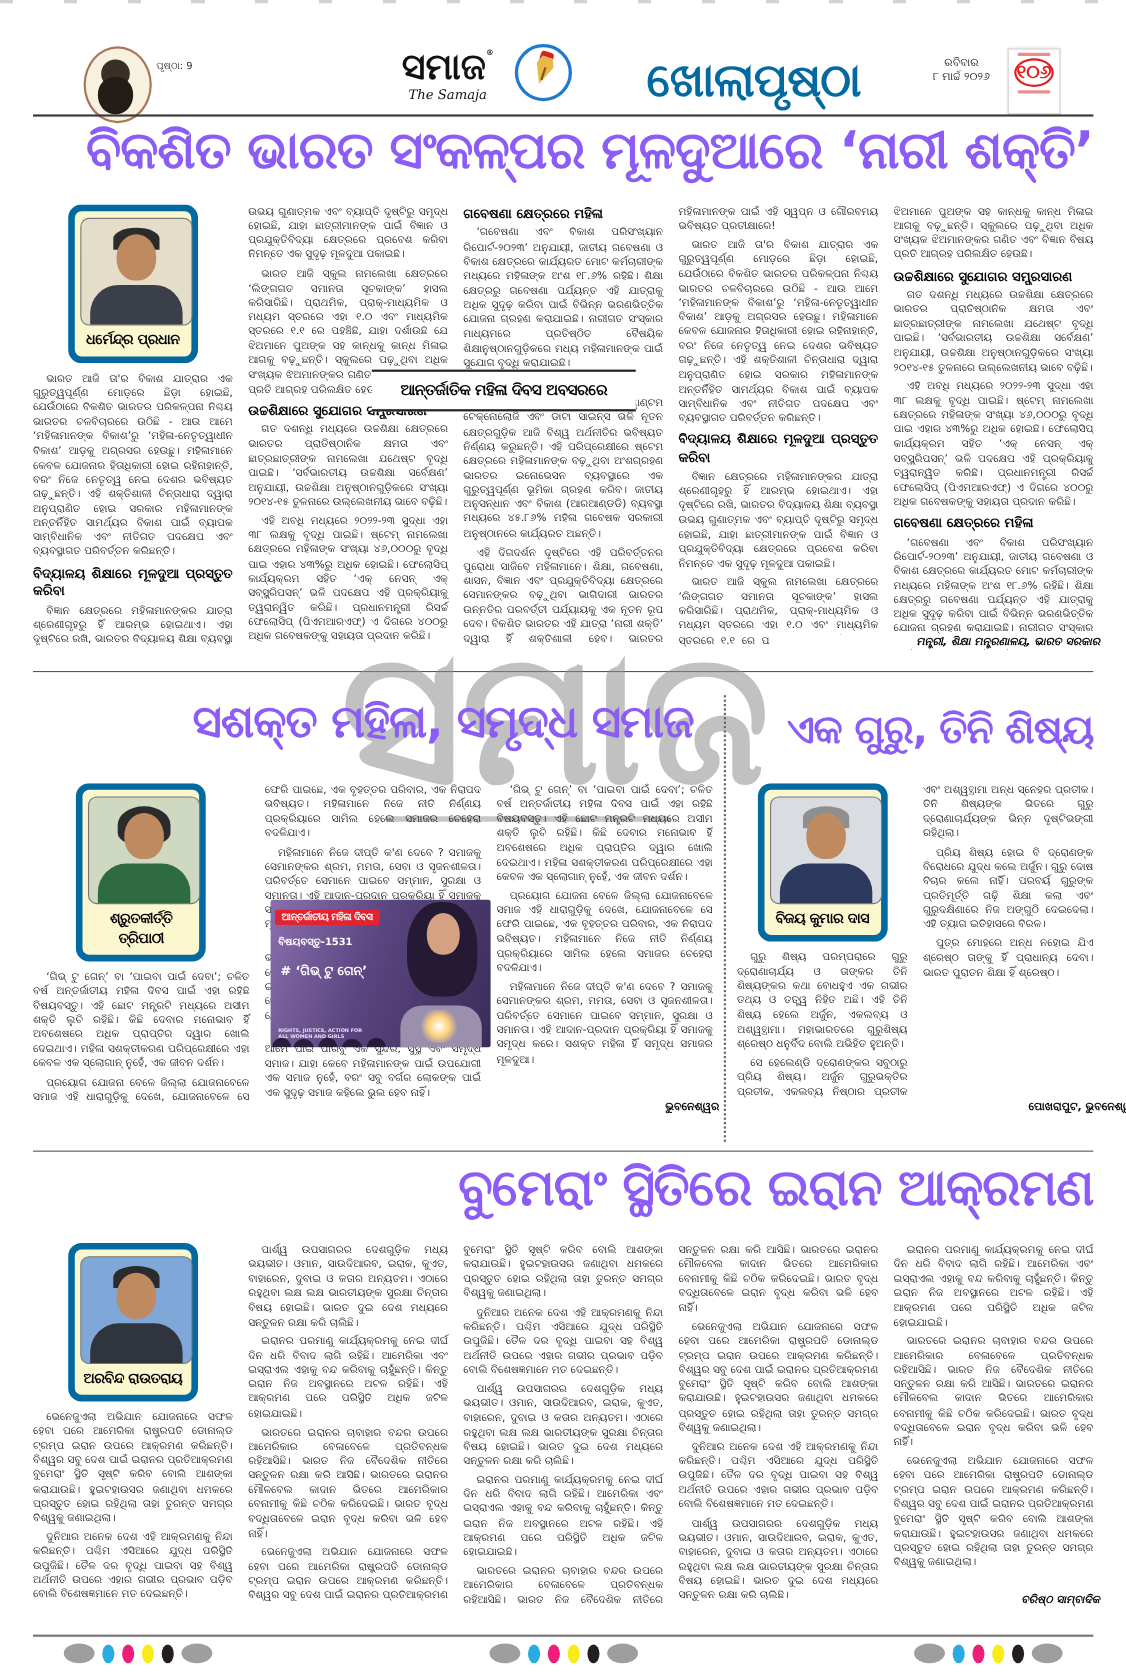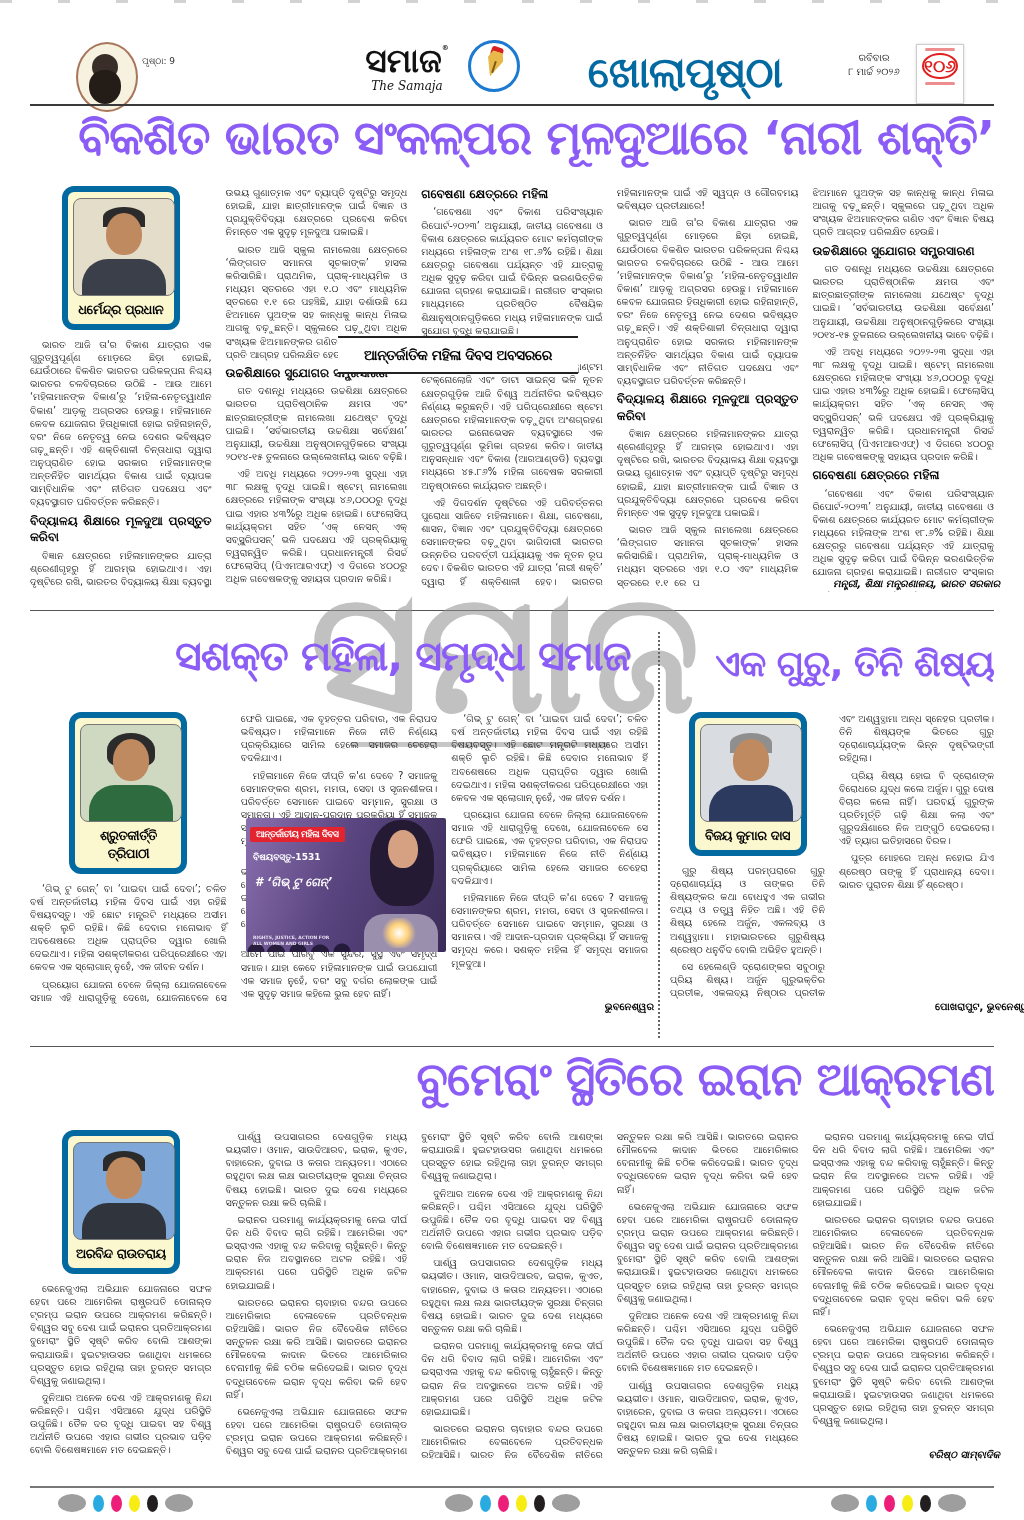--- a/index.html
+++ b/index.html
@@ -73,21 +73,21 @@
     background:linear-gradient(110deg,#8a6fae 0%,#5a4580 45%,#3a2c58 100%);}
   .promo .crowd{position:absolute;left:0;bottom:0;width:110px;height:26px;
     background:radial-gradient(circle at 10px 26px,#1d1430 8px,transparent 9px),
                radial-gradient(circle at 30px 28px,#1d1430 9px,transparent 10px),
                radial-gradient(circle at 52px 26px,#1d1430 8px,transparent 9px),
                radial-gradient(circle at 74px 28px,#1d1430 9px,transparent 10px),
                radial-gradient(circle at 96px 26px,#1d1430 8px,transparent 9px);opacity:.85;}
   .promo .banner{position:absolute;left:4px;top:9px;background:#e3242f;color:#fff;font-size:9px;font-weight:bold;
     padding:2px 6px;border-radius:2px;letter-spacing:-0.5px;}
   .promo .theme{position:absolute;left:7px;top:34px;color:#fff;font-size:9px;font-weight:bold;}
-  .promo .hashtag{position:absolute;left:9px;top:57px;color:#fff;font-size:11.5px;font-weight:bold;font-style:italic;}
+  .promo .hashtag{position:absolute;left:9px;top:57px;color:#fff;font-size:11.5px;font-weight:bold;}
   .promo .caption{position:absolute;left:7px;bottom:5px;color:#e8e0f2;font-size:4.5px;line-height:1.3;width:78px;font-weight:bold;}
   .promo .figure-hair{position:absolute;right:12px;top:2px;width:64px;height:86px;background:#241a33;border-radius:46% 46% 40% 40%;}
   .promo .figure-face{position:absolute;right:28px;top:12px;width:30px;height:38px;background:#d6a183;border-radius:50% 50% 46% 46%;}
   .promo .figure-body{position:absolute;right:8px;bottom:0;width:74px;height:38px;background:#9b8fae;border-radius:20px 20px 0 0;}
   .promo .glow{position:absolute;right:30px;bottom:4px;width:34px;height:30px;
     background:radial-gradient(circle,#ffffff 0%,#ffd27a 40%,rgba(255,210,122,0) 75%);}
   
   .v-dotted{position:absolute;left:658px;top:632px;height:406px;border-left:2px dotted #666;z-index:3;}
   
   .reg-row{position:absolute;left:0;top:1494px;width:1024px;display:flex;justify-content:space-between;padding:0 58px;box-sizing:border-box;}

